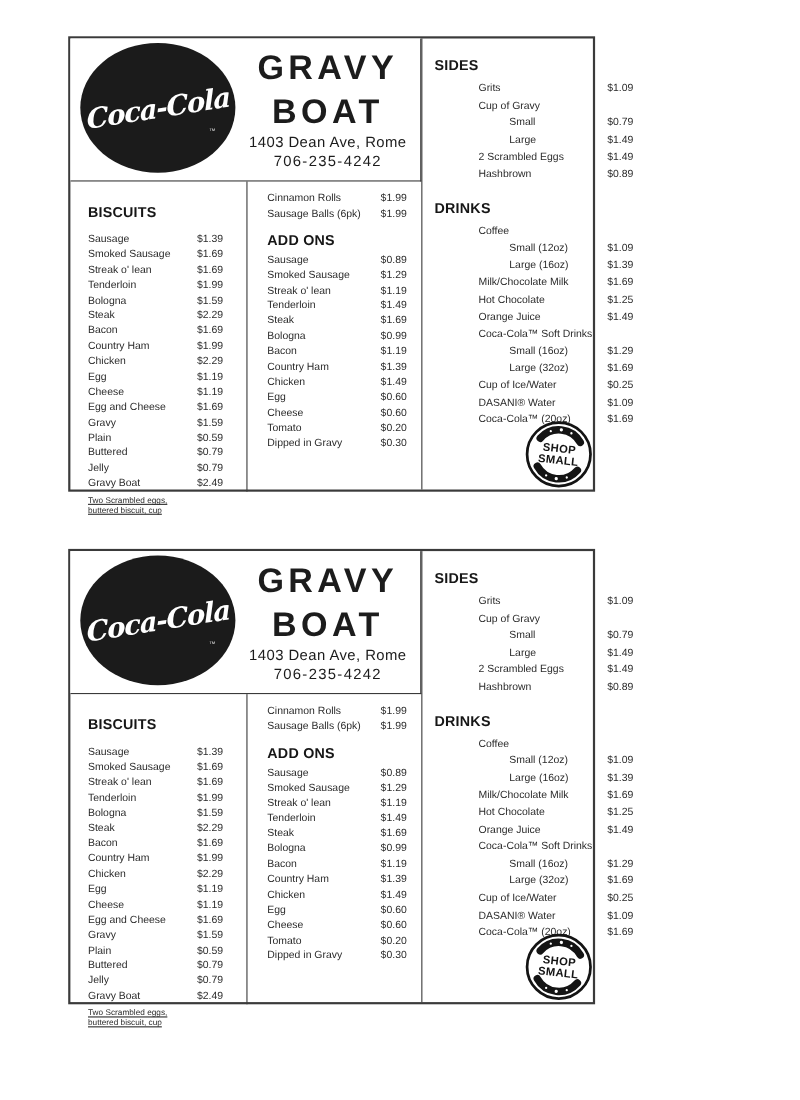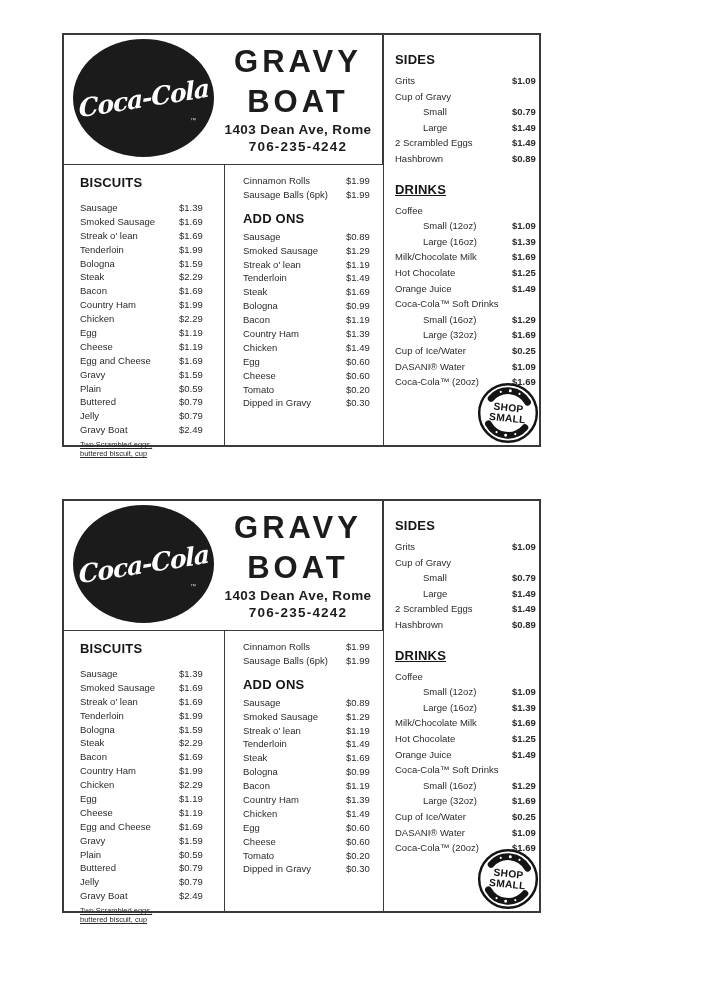--- a/index.html
+++ b/index.html
@@ -48,48 +48,48 @@
   }
   .logo-tm { position: absolute; right: 18px; bottom: 34px; color: #cfcfcf; font-size: 6px; font-style: normal; }
   .title-block {
     position: absolute; left: 152px; top: 7px; width: 164px;
     text-align: center; color: #1c1c1c;
   }
   .title-line {
     font-size: 31px; font-weight: 700; letter-spacing: 4px;
     line-height: 40px; white-space: nowrap;
   }
-  .addr { font-size: 13.5px; font-weight: 700; letter-spacing: 0.4px; line-height: 16.5px; margin-top: 0px; white-space: nowrap; }
+  .addr { font-size: 13.5px; font-weight: 400; letter-spacing: 0.4px; line-height: 16.5px; margin-top: 0px; white-space: nowrap; }
   .addr.phone { letter-spacing: 1.2px; }
 
   
   .col { position: absolute; box-sizing: border-box; }
-  .col-biscuits { left: 0; top: 130px; width: 160px; height: 282px; padding: 11px 0 0 16px; }
+  .col-biscuits { left: 0; top: 140px; width: 160px; height: 282px; padding: 11px 0 0 16px; }
   .col-mid      { left: 160px; top: 130px; width: 159px; height: 282px; border-left: 1.5px solid #3a3a3a; padding: 9px 0 0 18px; }
   .col-right    { left: 319px; top: 0; width: 160px; height: 410px; border-left: 1.5px solid #3a3a3a; padding: 18px 0 0 11px; }
 
   .sec-heading {
     margin: 0; font-size: 13px; font-weight: 700; letter-spacing: 0.2px;
     line-height: 14px; color: #161616; white-space: nowrap;
   }
   .col-biscuits .sec-heading { margin-bottom: 11px; }
   .addons-heading { margin-top: 10px; margin-bottom: 4px; }
   .sides-heading  { margin-bottom: 6px; }
-  .drinks-heading { margin-top: 16px; margin-bottom: 6px; text-decoration: underline; }
+  .drinks-heading { margin-top: 16px; margin-bottom: 6px; }
 
   .row {
     position: relative;
     height: 13.9px; line-height: 13.9px;
     font-size: 9.5px; color: #2b2b2b; white-space: nowrap;
   }
-  .col-right .row { height: 15.6px; line-height: 15.6px; }
+  .col-right .row { height: 15.6px; line-height: 15.6px; margin-left: 40px; }
   .row .price { position: absolute; top: 0; }
   .col-biscuits .row .price { left: 99px; }
   .col-mid      .row .price { left: 103px; }
-  .col-right    .row .price { left: 117px; font-weight: bold; }
+  .col-right    .row .price { left: 117px; }
   .col-right .row.indent { padding-left: 28px; }
 
   .note { margin-top: 3px; font-size: 7.5px; line-height: 9px; color: #2b2b2b; text-decoration: underline; }
 
   
   .badge { position: absolute; left: 92px; top: 347px; width: 64px; height: 62px; }
   .badge text {
     font-family: "Liberation Sans", sans-serif;
     font-weight: 700; font-size: 16.5px; letter-spacing: 0.5px;
     fill: #141414;

